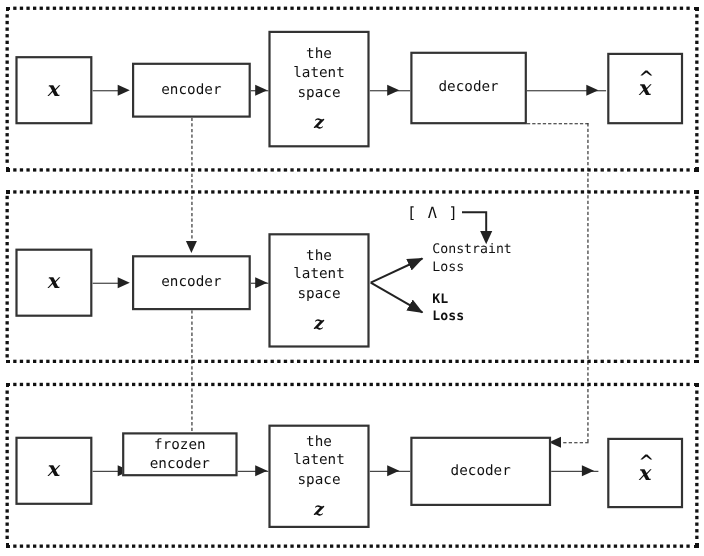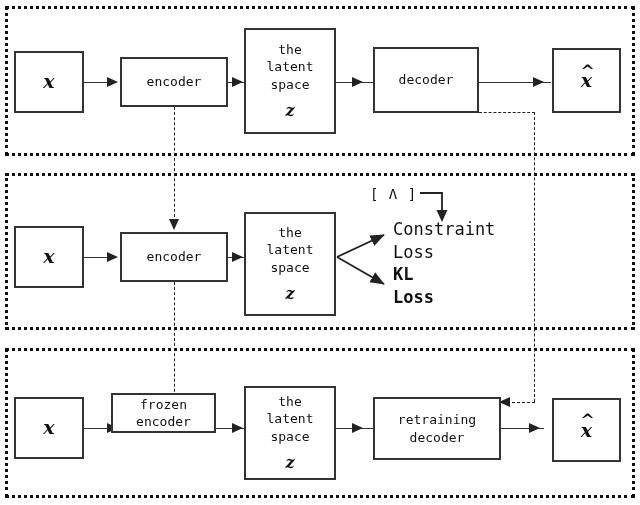--- a/index.html
+++ b/index.html
@@ -67,21 +67,21 @@
   .arrow{position:absolute;width:0;height:0;z-index:3;}
   .arrow.right{border-top:5.5px solid transparent;border-bottom:5.5px solid transparent;border-left:11px solid #222;}
   .arrow.left{border-top:5.5px solid transparent;border-bottom:5.5px solid transparent;border-right:11px solid #222;}
   .arrow.down{border-left:5.5px solid transparent;border-right:5.5px solid transparent;border-top:11px solid #222;}
 
   .diag{position:absolute;z-index:2;}
 
   .label{
     position:absolute;
     font-family:"DejaVu Sans Mono", monospace;
-    font-size:17px;
+    font-size:12px;
     line-height:1.34;
     color:#111111;
     white-space:nowrap;
     z-index:4;
   }
   .label.lam{font-size:14px;letter-spacing:1px;}
 </style>
 </head>
 <body>
 
@@ -197,21 +197,20 @@
   <div class="node" style="left:244px;top:386px;width:92px;height:94px;">
     <span class="ln">the</span>
     <span class="ln">latent</span>
     <span class="ln">space</span>
     <span class="ln mathvar-z">z</span>
   </div>
   <div class="hline" style="left:336px;top:428px;width:37px;"></div>
   <div class="arrow right" style="left:352px;top:422.5px;"></div>
 
   <div class="node" style="left:373px;top:397px;width:128px;height:63px;">
-    <span class="ln">retraining</span>
     <span class="ln">decoder</span>
   </div>
   <div class="hline" style="left:501px;top:428px;width:43px;"></div>
   <div class="arrow right" style="left:529px;top:422.5px;"></div>
 
   <div class="node" style="left:552px;top:398px;width:69px;height:64px;">
     <span class="ln mathvar hat-wrap"><span class="hat">^</span><span>x</span></span>
   </div>
 
   <div class="hline-d" style="left:507px;top:402px;width:28px;"></div>

